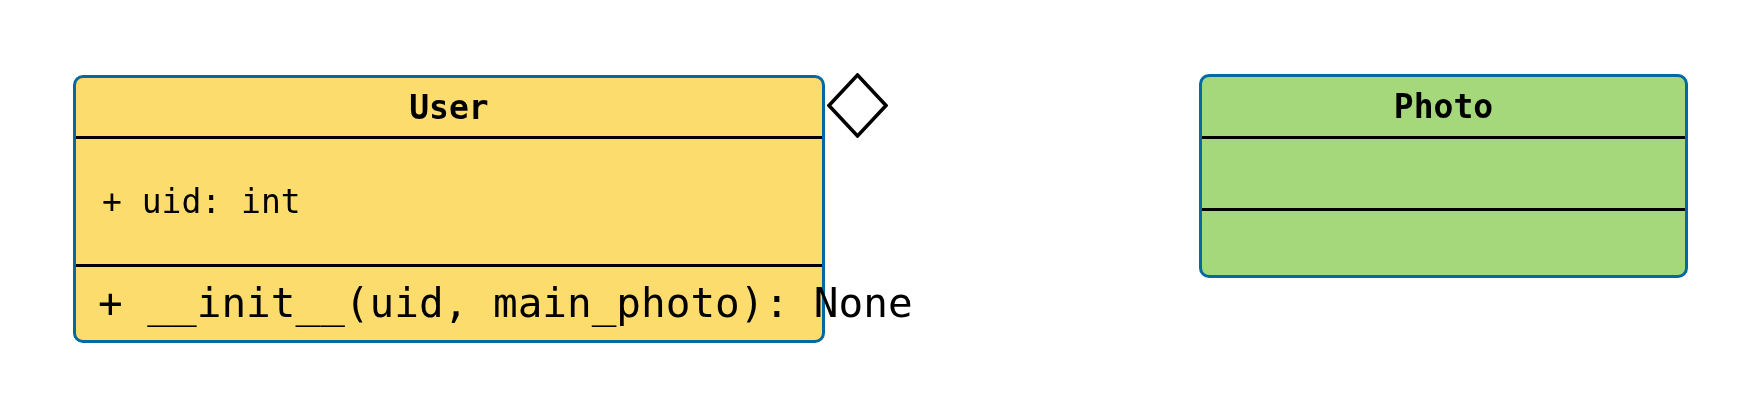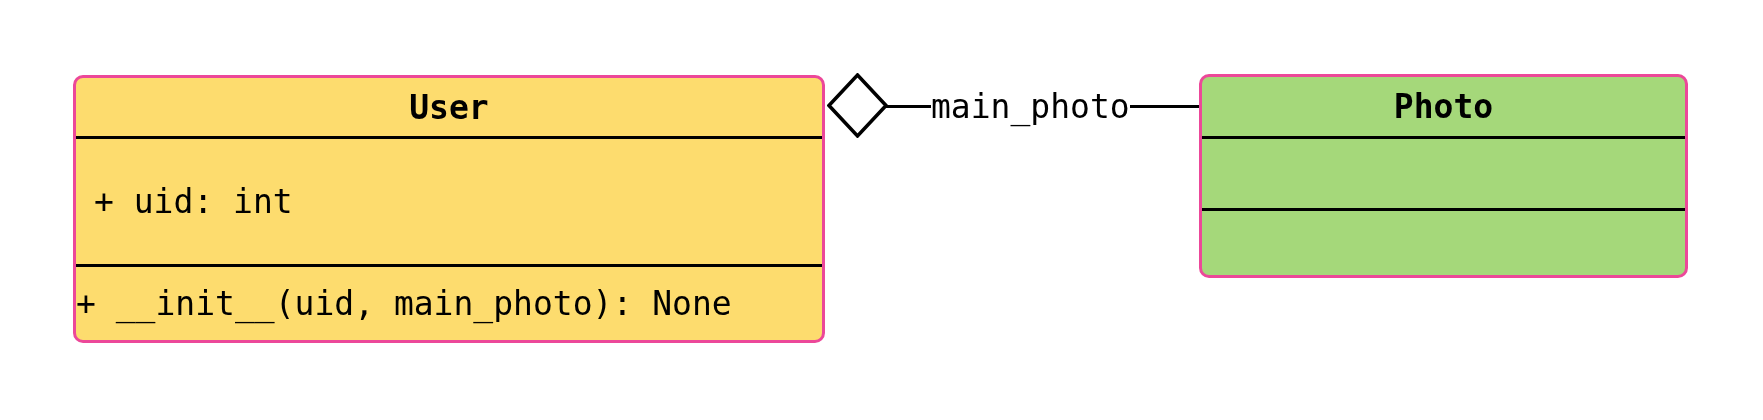--- a/index.html
+++ b/index.html
@@ -11,21 +11,21 @@
     position: relative;
     width: 1763px;
     height: 420px;
     background: #ffffff;
     overflow: hidden;
     font-family: "DejaVu Sans Mono", "Liberation Mono", monospace;
     color: #000000;
   }
   .class-box {
     position: absolute;
-    border: 3px solid #ec4899;
+    border: 3px solid #0369a1;
     border-radius: 10px;
     box-sizing: border-box;
     display: flex;
     flex-direction: column;
   }
   .class-box.user {
     left: 73px;
     top: 75px;
     width: 752px;
     height: 268px;
@@ -50,32 +50,33 @@
     font-weight: bold;
     font-size: 33px;
   }
   .user .compartment.title { height: 61px; }
   .photo .compartment.title { height: 62px; }
   .compartment.attrs {
     border-bottom: 3px solid #000000;
     display: flex;
     flex-direction: column;
     justify-content: center;
-    padding-left: 18px;
+    padding-left: 26px;
     font-size: 33px;
     line-height: 33px;
   }
   .user .compartment.attrs { height: 128px; }
   .photo .compartment.attrs { height: 72px; }
   .compartment.methods {
     flex: 1 1 auto;
     display: flex;
     flex-direction: column;
     justify-content: center;
-    font-size: 33px;
+    padding-left: 22px;
+    font-size: 41px;
     line-height: 33px;
   }
   .member-line { white-space: pre; }
   .member-line .bold-part { font-weight: bold; }
 
   .connector-row {
     position: absolute;
     left: 886px;
     top: 90px;
     width: 313px;
@@ -116,25 +117,20 @@
     </div>
     <div class="compartment methods">
       <div class="member-line"><span>+ __init__(uid, main_photo): None</span><span class="bold-part"></span></div>
     </div>
   </div>
 
   <svg class="diamond-svg" viewBox="0 0 61 65">
     <polygon points="30.5,2 59,32.5 30.5,63 2,32.5" fill="#ffffff" stroke="#000000" stroke-width="3.5" stroke-linejoin="miter"></polygon>
   </svg>
 
-  <div class="connector-row">
-    <div class="edge-segment left-seg"></div>
-    <div class="edge-label">main_photo</div>
-    <div class="edge-segment right-seg"></div>
-  </div>
 
   <div class="class-box photo">
     <div class="compartment title">
       <span>Photo</span>
     </div>
     <div class="compartment attrs"></div>
     <div class="compartment methods"></div>
   </div>
 
 </div>

